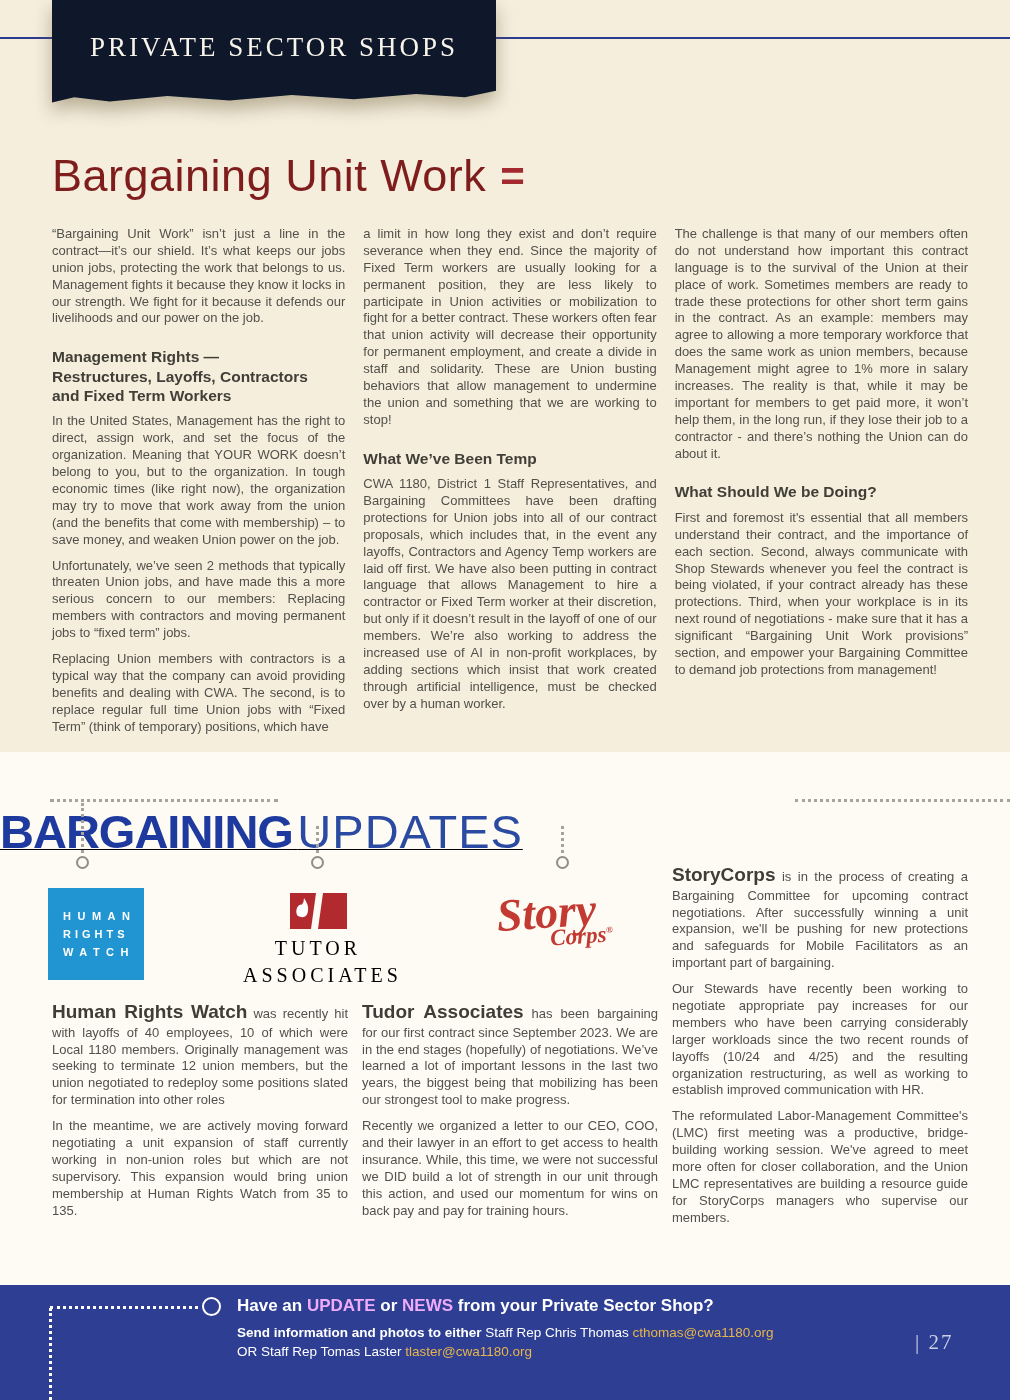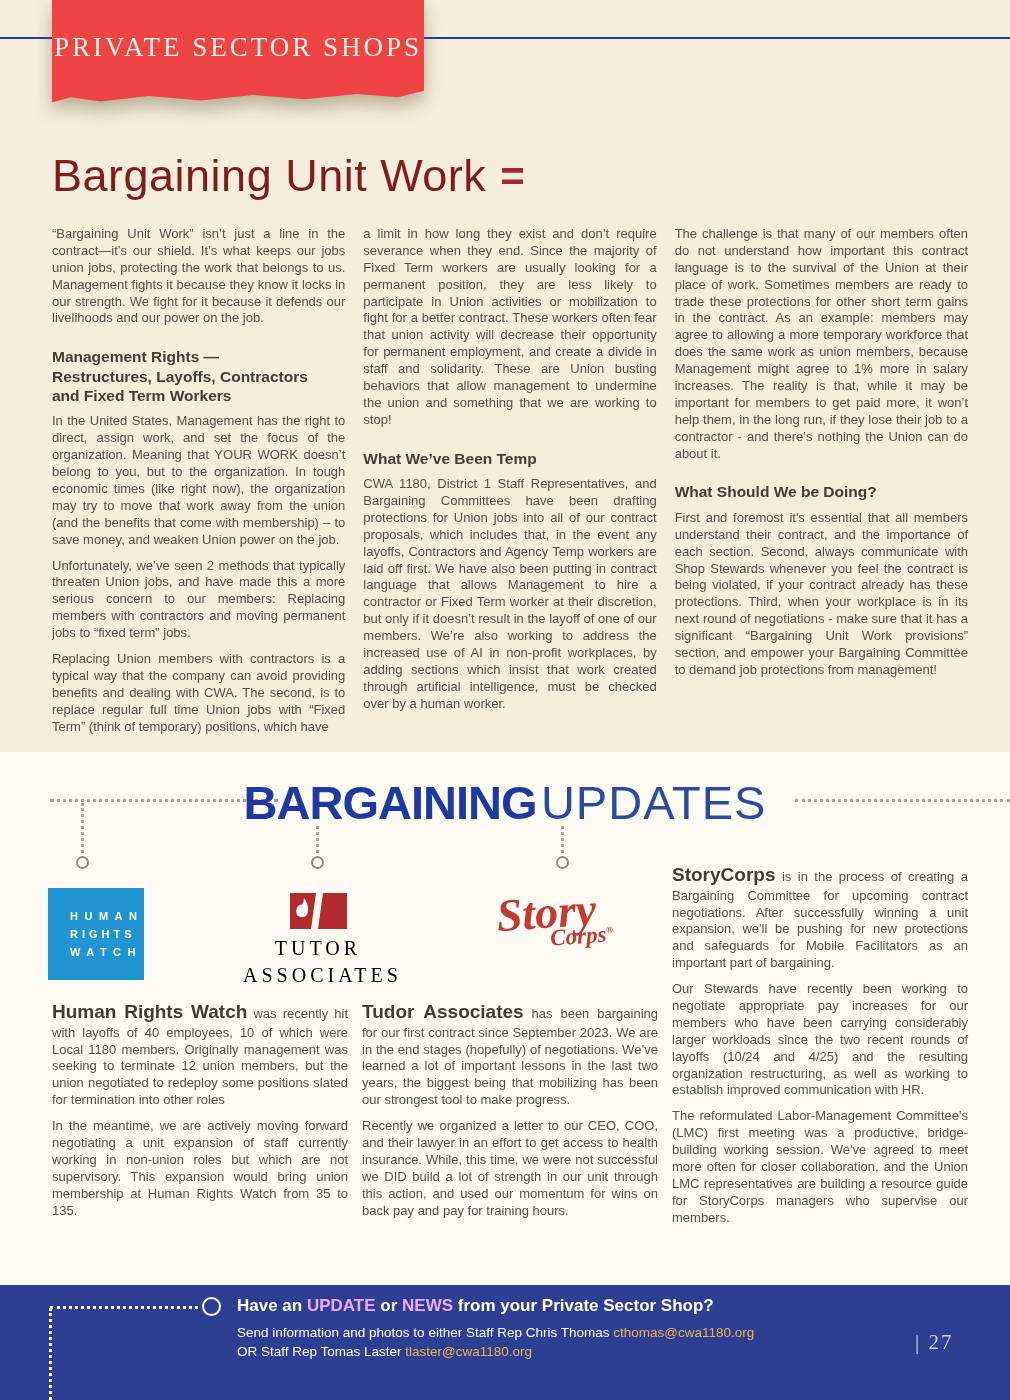--- a/index.html
+++ b/index.html
@@ -8,21 +8,21 @@
     position:relative; width:1010px; height:1400px; margin:0 auto;
     background:#f5eedd; overflow:hidden;
     font-family:"Liberation Sans", sans-serif;
   }
   
   .top-rule { position:absolute; left:0; top:37px; width:100%; height:2px; background:#2c3b8f; }
 
   
   .banner-wrap { position:absolute; left:52px; top:0; filter:drop-shadow(0 9px 9px rgba(110,95,60,.45)); }
   .banner {
-    width:372px; height:108px; background:#ef4444;
+    width:444px; height:108px; background:#0f172a;
     clip-path:polygon(0 0,100% 0,100% 84%,93% 90%,82% 87%,68% 92%,54% 88%,40% 93%,26% 89%,13% 94%,5% 90%,0 95%);
     display:flex; align-items:center; justify-content:center;
   }
   .banner-title {
     font-family:"Liberation Serif", serif; color:#f7f4ea; text-transform:uppercase;
     font-size:27px; letter-spacing:3px; padding-bottom:14px;
   }
 
   
   .headline { position:absolute; left:52px; top:150px; width:930px; display:flex; align-items:baseline; gap:14px; white-space:nowrap; }
@@ -31,31 +31,31 @@
   .headline .strong { font-size:47px; font-weight:800; color:#1f3c9f; letter-spacing:-.5px; }
 
   
   .article { position:absolute; left:52px; top:226px; width:916px; display:grid; grid-template-columns:1fr 1fr 1fr; column-gap:18px; }
   .article p { font-size:13px; line-height:1.3; color:#52504a; text-align:justify; margin-bottom:9px; }
   .col-head { font-size:15.5px; font-weight:700; color:#403e37; line-height:1.25; margin:20px 0 8px 0; white-space:pre-line; }
 
   
   .white-band { position:absolute; left:0; top:752px; width:100%; height:533px; background:#fdfbf4; }
 
-  .updates-title { position:absolute; left:0; top:775px; width:100%; text-align:center; white-space:nowrap; }
+  .updates-title { position:absolute; left:0; top:804px; width:100%; white-space:nowrap;text-decoration:underline; }
   .updates-title .b { font-size:47px; font-weight:800; color:#1e3a9e; letter-spacing:-1px; }
   .updates-title .r { font-size:47px; font-weight:400; color:#2b4aa2; letter-spacing:1px; }
 
   .dotted-h { position:absolute; border-top:3px dotted #a5a39a; height:0; }
   .dotted-v { position:absolute; border-left:3px dotted #a5a39a; width:0; }
   .node-circle { position:absolute; width:13px; height:13px; border:2px solid #8f8d85; border-radius:50%; background:transparent; }
 
   
   .hrw-logo { position:absolute; left:48px; top:888px; width:96px; height:92px; background:#2095d2;
-    display:flex; flex-direction:column; justify-content:center; padding-left:22px; gap:6px; }
+    display:flex; flex-direction:column; justify-content:center; padding-left:15px; gap:6px; }
   .hrw-line { color:#fff; font-weight:700; font-size:11px; }
   .sp6 { letter-spacing:6.5px; } .sp4 { letter-spacing:4px; }
 
   .tutor-logo { position:absolute; left:243px; top:893px; width:150px; text-align:center; }
   .tutor-mark { display:block; margin:0 auto 6px auto; }
   .tutor-line { font-family:"Liberation Serif", serif; color:#000000; font-size:20px; letter-spacing:4px; line-height:1.35; }
 
   .story-logo { position:absolute; left:497px; top:888px; width:150px; transform:rotate(-4deg);
     font-family:"Liberation Serif", serif; font-style:italic; color:#c23a32; }
   .story-word { font-size:46px; font-weight:700; line-height:1; }
@@ -68,21 +68,21 @@
   .shop-name { font-size:19px; font-weight:700; color:#3f3d36; }
 
   
   .footer { position:absolute; left:0; top:1285px; width:100%; height:115px; background:#2d3e93; }
   .f-dotted-h { position:absolute; left:50px; top:21px; width:148px; border-top:3px dotted #ffffff; }
   .f-circle { position:absolute; left:202px; top:12px; width:19px; height:19px; border:2px solid #ffffff; border-radius:50%; }
   .f-dotted-v { position:absolute; left:49px; top:23px; height:92px; border-left:3px dotted #ffffff; }
   .f-text { position:absolute; left:237px; top:11px; color:#ffffff; }
   .f-line1 { font-size:17px; font-weight:700; margin-bottom:9px; }
   .f-line2, .f-line3 { font-size:13.5px; margin-bottom:4px; }
-  .f-bold { font-weight:400; }
+  .f-bold { font-weight:700; }
   .gold { color:#f0abfc; }
   .gold-link { color:#e7b54c; text-decoration:none; }
   .f-page { position:absolute; left:915px; top:45px; color:#c9cfe6; font-family:"Liberation Serif", serif; font-size:21px; letter-spacing:2px; }
 </style>
 </head>
 <body>
 
 <div class="page">
 
   <div class="top-rule"></div>

